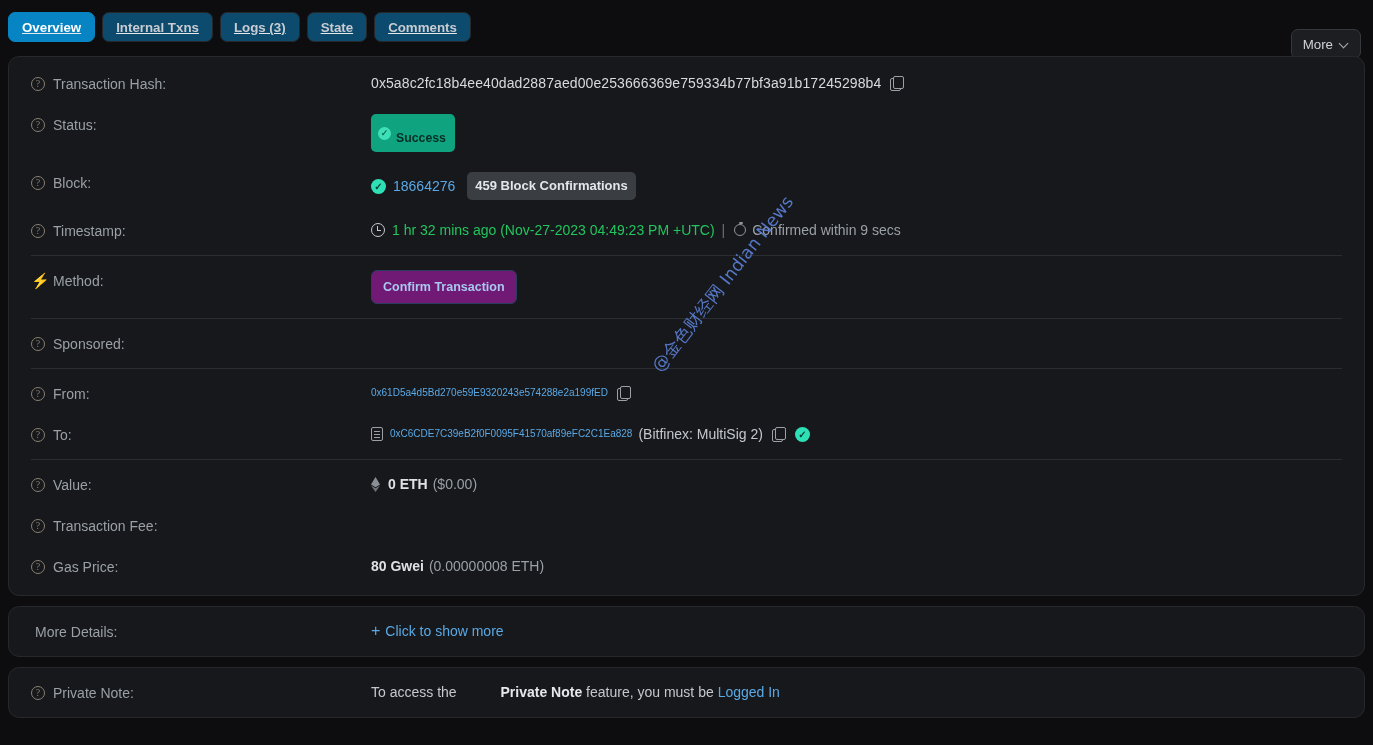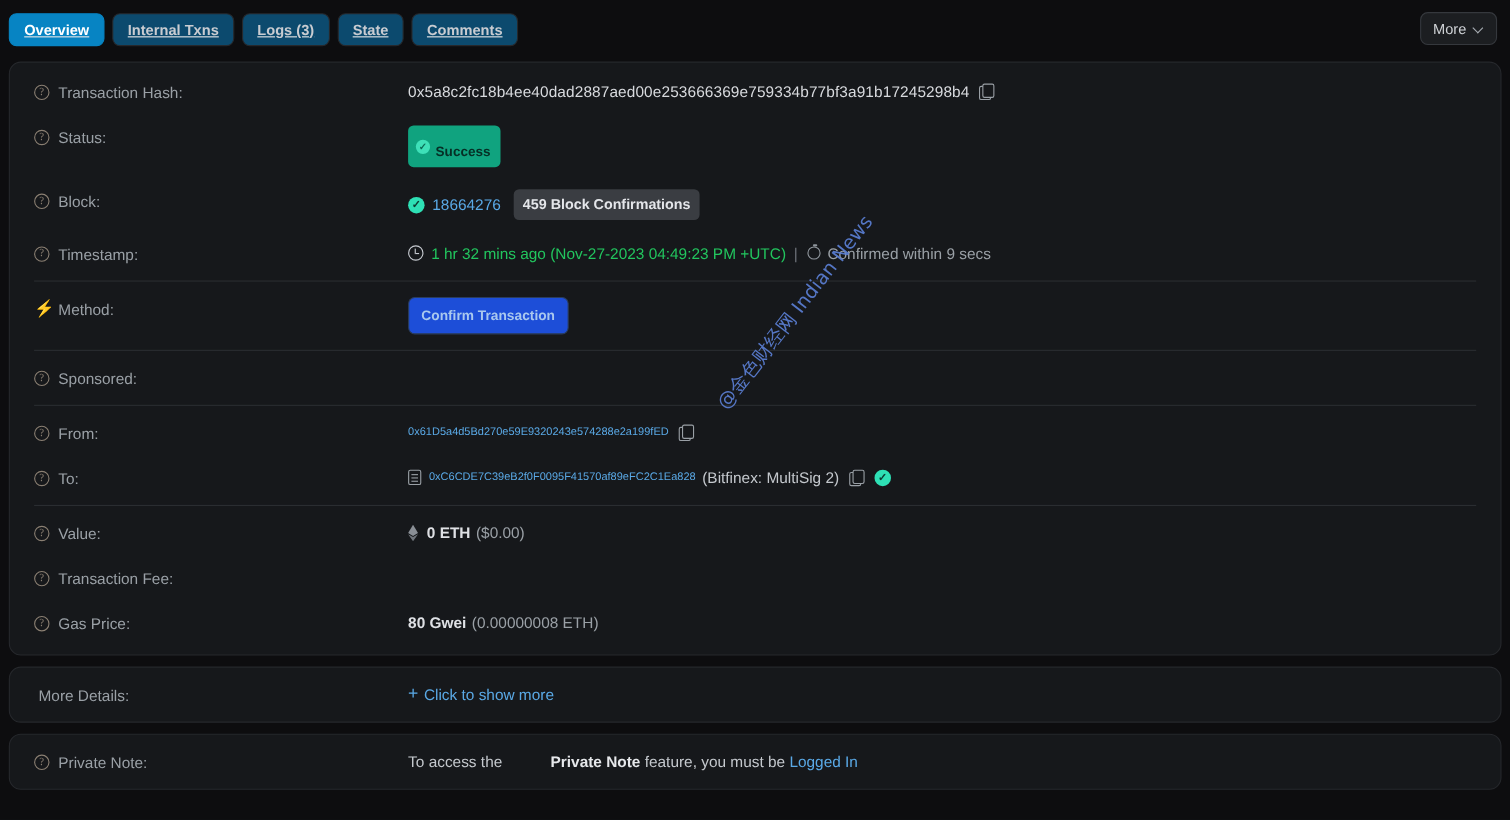--- a/index.html
+++ b/index.html
@@ -34,21 +34,21 @@
     display: flex;
     align-items: center;
     border: 1px solid #26282c;
     cursor: pointer;
     white-space: nowrap;
   }
   .tab.active { background: #0784c3; color: #ffffff; border-color: #0784c3; }
   .more-btn {
     position: absolute;
     right: 4px;
-    top: 3px;
+    top: 21px;
     height: 30px;
     padding: 0 11px;
     border-radius: 7px;
     background: #1c1e21;
     border: 1px solid #35383d;
     color: #cfd2d6;
     font-size: 13.3px;
     display: flex;
     align-items: center;
     gap: 7px;
@@ -207,21 +207,21 @@
   .stopwatch::after {
     content: ""; position: absolute; left: 3.5px; top: -3.5px;
     width: 4px; height: 2px; background: #8f959c; border-radius: 1px;
   }
   .ts-main { color: #22c55e; }
   .ts-sub { color: #9aa0a6; }
   .pipe { color: #6d7279; margin: 0 7px; }
 
   
   .method-btn {
-    background: #1d4ed8;
+    background: #701a75;
     border: 1px solid #2b3d5c;
     color: #a9c8ee;
     font-size: 12.5px;
     font-weight: bold;
     border-radius: 6px;
     padding: 6px 11px;
     display: inline-block;
     cursor: pointer;
   }
 

